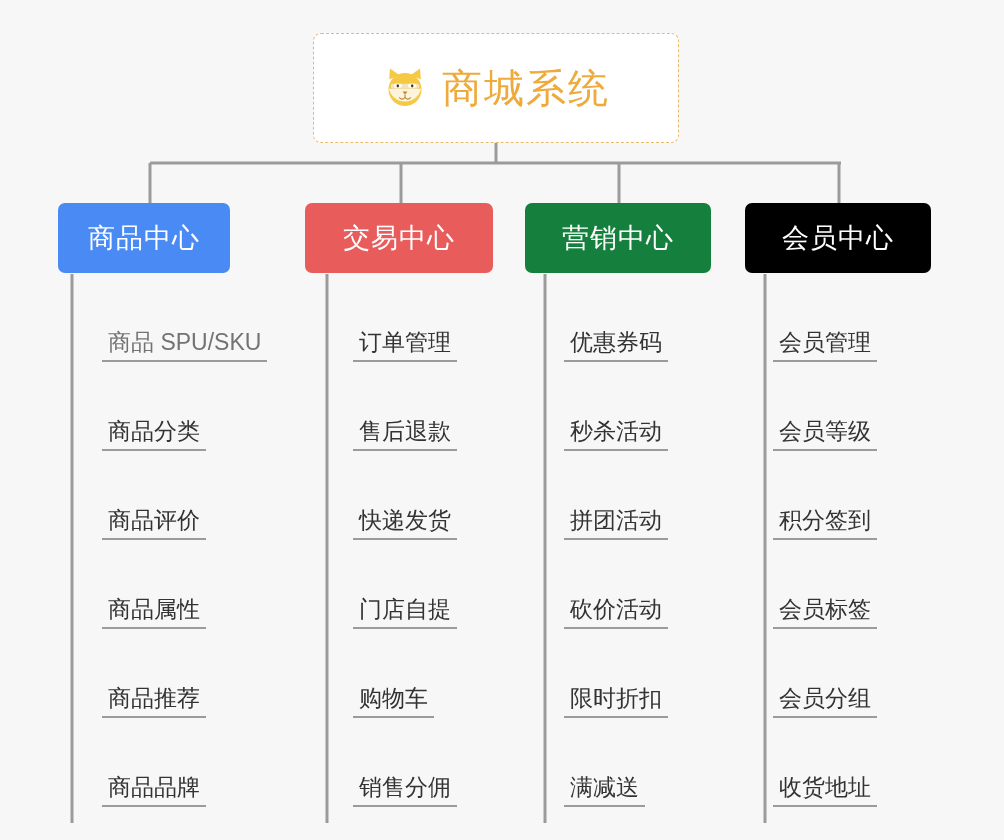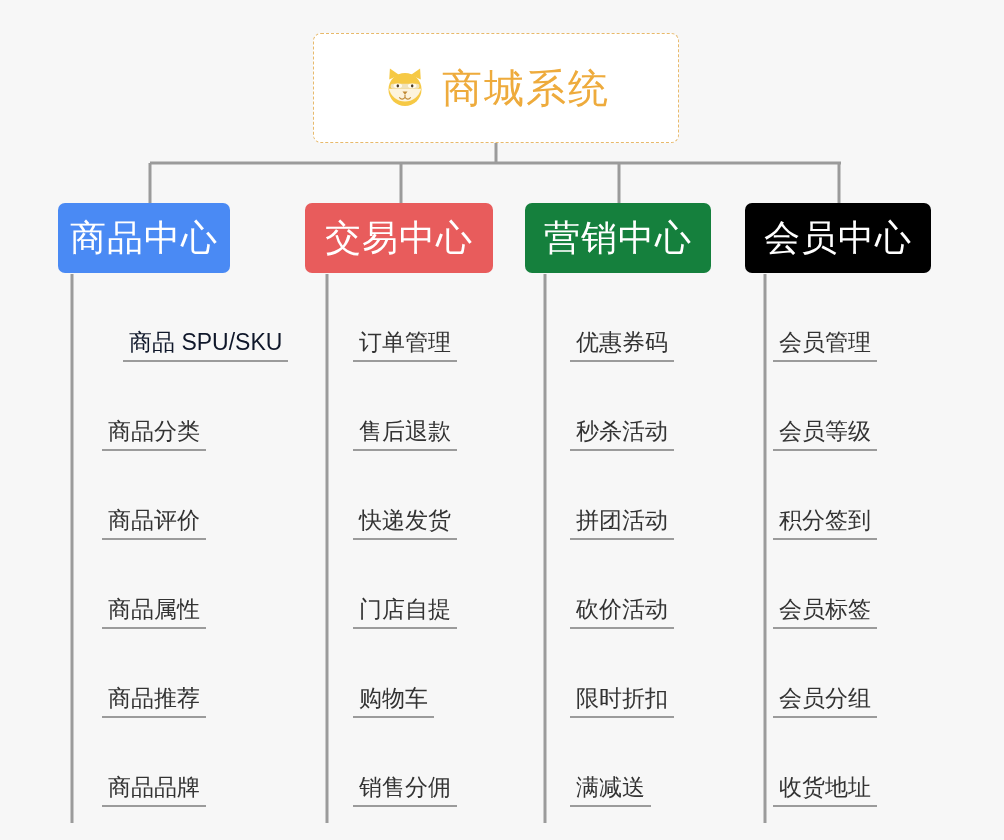--- a/index.html
+++ b/index.html
@@ -56,21 +56,21 @@
   }
   .cat-box {
     position: absolute;
     top: 0;
     height: 70px;
     border-radius: 7px;
     display: flex;
     align-items: center;
     justify-content: center;
     color: #ffffff;
-    font-size: 36px;
+    font-size: 27px;
     letter-spacing: 1px;
     white-space: nowrap;
   }
   .leaf-list {
     position: absolute;
     top: 70px;
   }
   .leaf-item {
     position: relative;
     height: 89px;
@@ -134,21 +134,21 @@
     <line x1="545" y1="274" x2="545" y2="823" stroke="#9b9b9b" stroke-width="3"></line>
     <line x1="765" y1="274" x2="765" y2="823" stroke="#9b9b9b" stroke-width="3"></line>
   </svg>
 
   <div class="column" style="left:72px;">
     <div class="cat-box" style="left: -14px; width: 172px; background: rgb(74, 138, 244);">
       <span>商品中心</span>
     </div>
     <div class="leaf-list" style="left:30px;">
       <div class="leaf-item">
-          <span class="leaf-label" style="color: #0f172a; border-bottom-color: rgb(155, 155, 155); margin-left: 21px;">商品 SPU/SKU</span>
+          <span class="leaf-label" style="color: #737373; border-bottom-color: rgb(155, 155, 155);">商品 SPU/SKU</span>
         </div>
       <div class="leaf-item">
           <span class="leaf-label" style="color: rgb(51, 51, 51); border-bottom-color: rgb(155, 155, 155);">商品分类</span>
         </div>
       <div class="leaf-item">
           <span class="leaf-label" style="color: rgb(51, 51, 51); border-bottom-color: rgb(155, 155, 155);">商品评价</span>
         </div>
       <div class="leaf-item">
           <span class="leaf-label" style="color: rgb(51, 51, 51); border-bottom-color: rgb(155, 155, 155);">商品属性</span>
         </div>
@@ -184,21 +184,21 @@
       <div class="leaf-item">
           <span class="leaf-label" style="color: rgb(51, 51, 51); border-bottom-color: rgb(155, 155, 155);">销售分佣</span>
         </div>
     </div>
   </div>
 
   <div class="column" style="left:545px;">
     <div class="cat-box" style="left: -20px; width: 186px; background: #15803d;">
       <span>营销中心</span>
     </div>
-    <div class="leaf-list" style="left:25px;">
+    <div class="leaf-list" style="left:19px;">
       <div class="leaf-item">
           <span class="leaf-label" style="color: rgb(51, 51, 51); border-bottom-color: rgb(155, 155, 155);">优惠券码</span>
         </div>
       <div class="leaf-item">
           <span class="leaf-label" style="color: rgb(51, 51, 51); border-bottom-color: rgb(155, 155, 155);">秒杀活动</span>
         </div>
       <div class="leaf-item">
           <span class="leaf-label" style="color: rgb(51, 51, 51); border-bottom-color: rgb(155, 155, 155); text-align: center;">拼团活动</span>
         </div>
       <div class="leaf-item">

